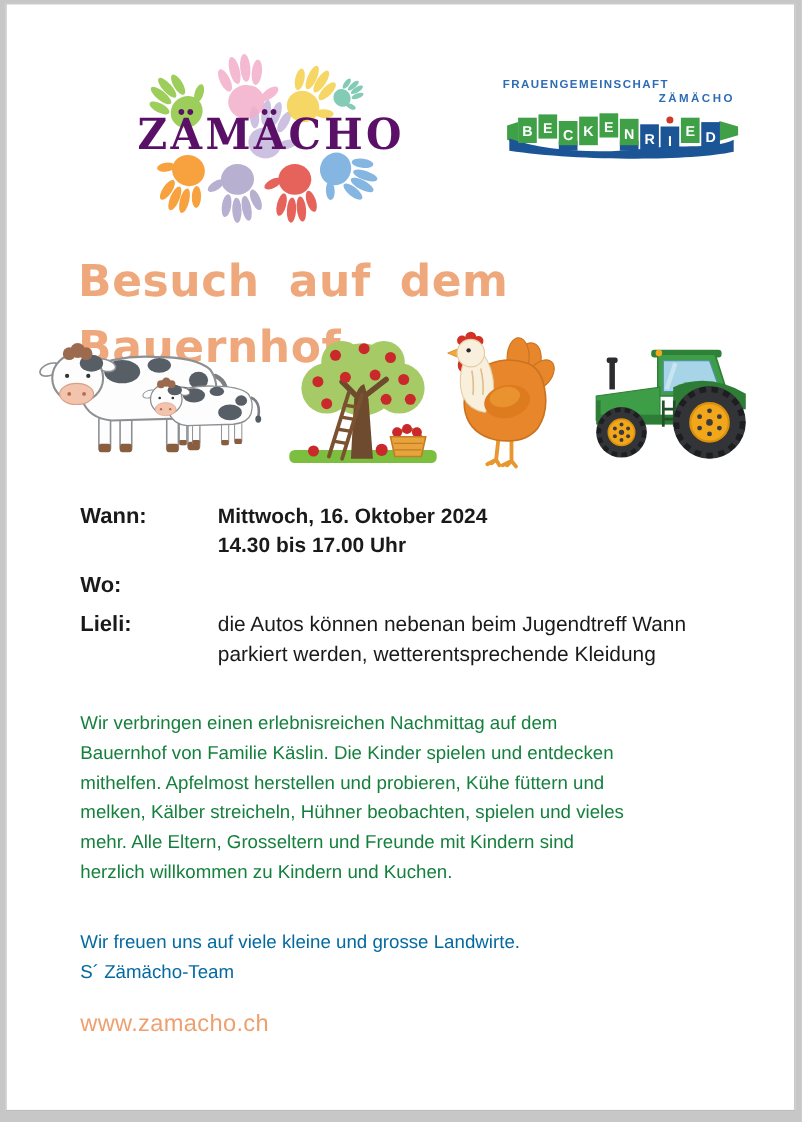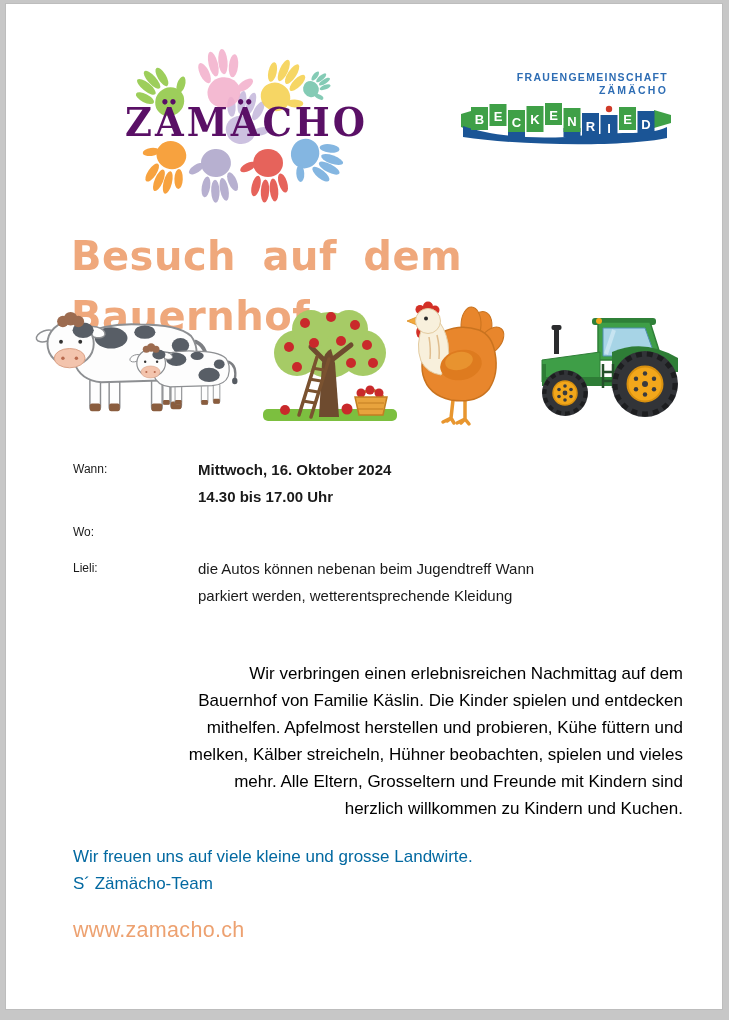--- a/index.html
+++ b/index.html
@@ -17,44 +17,44 @@
   .hands-logo{position:absolute;left:95px;top:32px;width:270px;height:172px;}
   .hands-logo svg{position:absolute;left:0;top:0;}
   .hands-text{
     position:absolute;left:24px;top:66px;width:246px;
     font-family:"DejaVu Serif",serif;font-weight:bold;
     font-size:37px;letter-spacing:3px;line-height:40px;
     transform:scaleY(1.05);
   }
   
   .fg-logo{position:absolute;left:451px;top:67px;width:217px;}
-  .fg-line1{font-size:10.5px;font-weight:bold;letter-spacing:1.3px;text-align:right;padding-right:6px;}
+  .fg-line1{font-size:10.5px;font-weight:bold;letter-spacing:1.3px;padding-right:6px;}
   .fg-line2{font-size:10.5px;font-weight:bold;letter-spacing:2.2px;text-align:right;padding-right:6px;margin-top:1px;}
   .fg-graphic{display:block;margin-top:2px;}
   .fg-graphic text{font-family:"Liberation Sans",sans-serif;font-weight:bold;font-size:13px;fill:#ffffff;}
   
   .heading{
     position:absolute;left:65px;top:222px;margin:0;width:640px;
     font-family:"DejaVu Sans",sans-serif;font-weight:bold;
     font-size:40px;letter-spacing:0.5px;word-spacing:12px;line-height:60px;
   }
   
   .pic{position:absolute;}
   .pic-cows{left:28px;top:297px;}
   .pic-tree{left:253px;top:301px;}
   .pic-chicken{left:397px;top:297px;}
   .pic-tractor{left:530px;top:310px;}
   
   .details{position:absolute;left:67px;top:452px;width:600px;color:#1a1a1a;}
   .details-row{display:grid;grid-template-columns:125px auto;margin-bottom:9px;}
-  .details-label{font-size:12px;font-weight:normal;line-height:27px;}
-  .details-value{font-size:15px;line-height:27px;}
+  .details-label{font-size:20px;font-weight:bold;line-height:27px;}
+  .details-value{font-size:19px;line-height:27px;}
   .details-value.bold{font-weight:bold;}
   
-  .paragraph{position:absolute;left:67px;top:656px;width:610px;color:#000000;text-align:right;}
+  .paragraph{position:absolute;left:67px;top:640px;width:610px;color:#15803d;}
   .paragraph div{font-size:17px;line-height:27px;}
   .closing{position:absolute;left:67px;top:839px;width:610px;color:#0369a1;}
   .closing div{font-size:17px;line-height:27px;}
   
   .website{
     position:absolute;left:67px;top:912px;
     font-size:21.5px;letter-spacing:0.3px;text-decoration:none;line-height:28px;
   }
 </style>
 </head>

